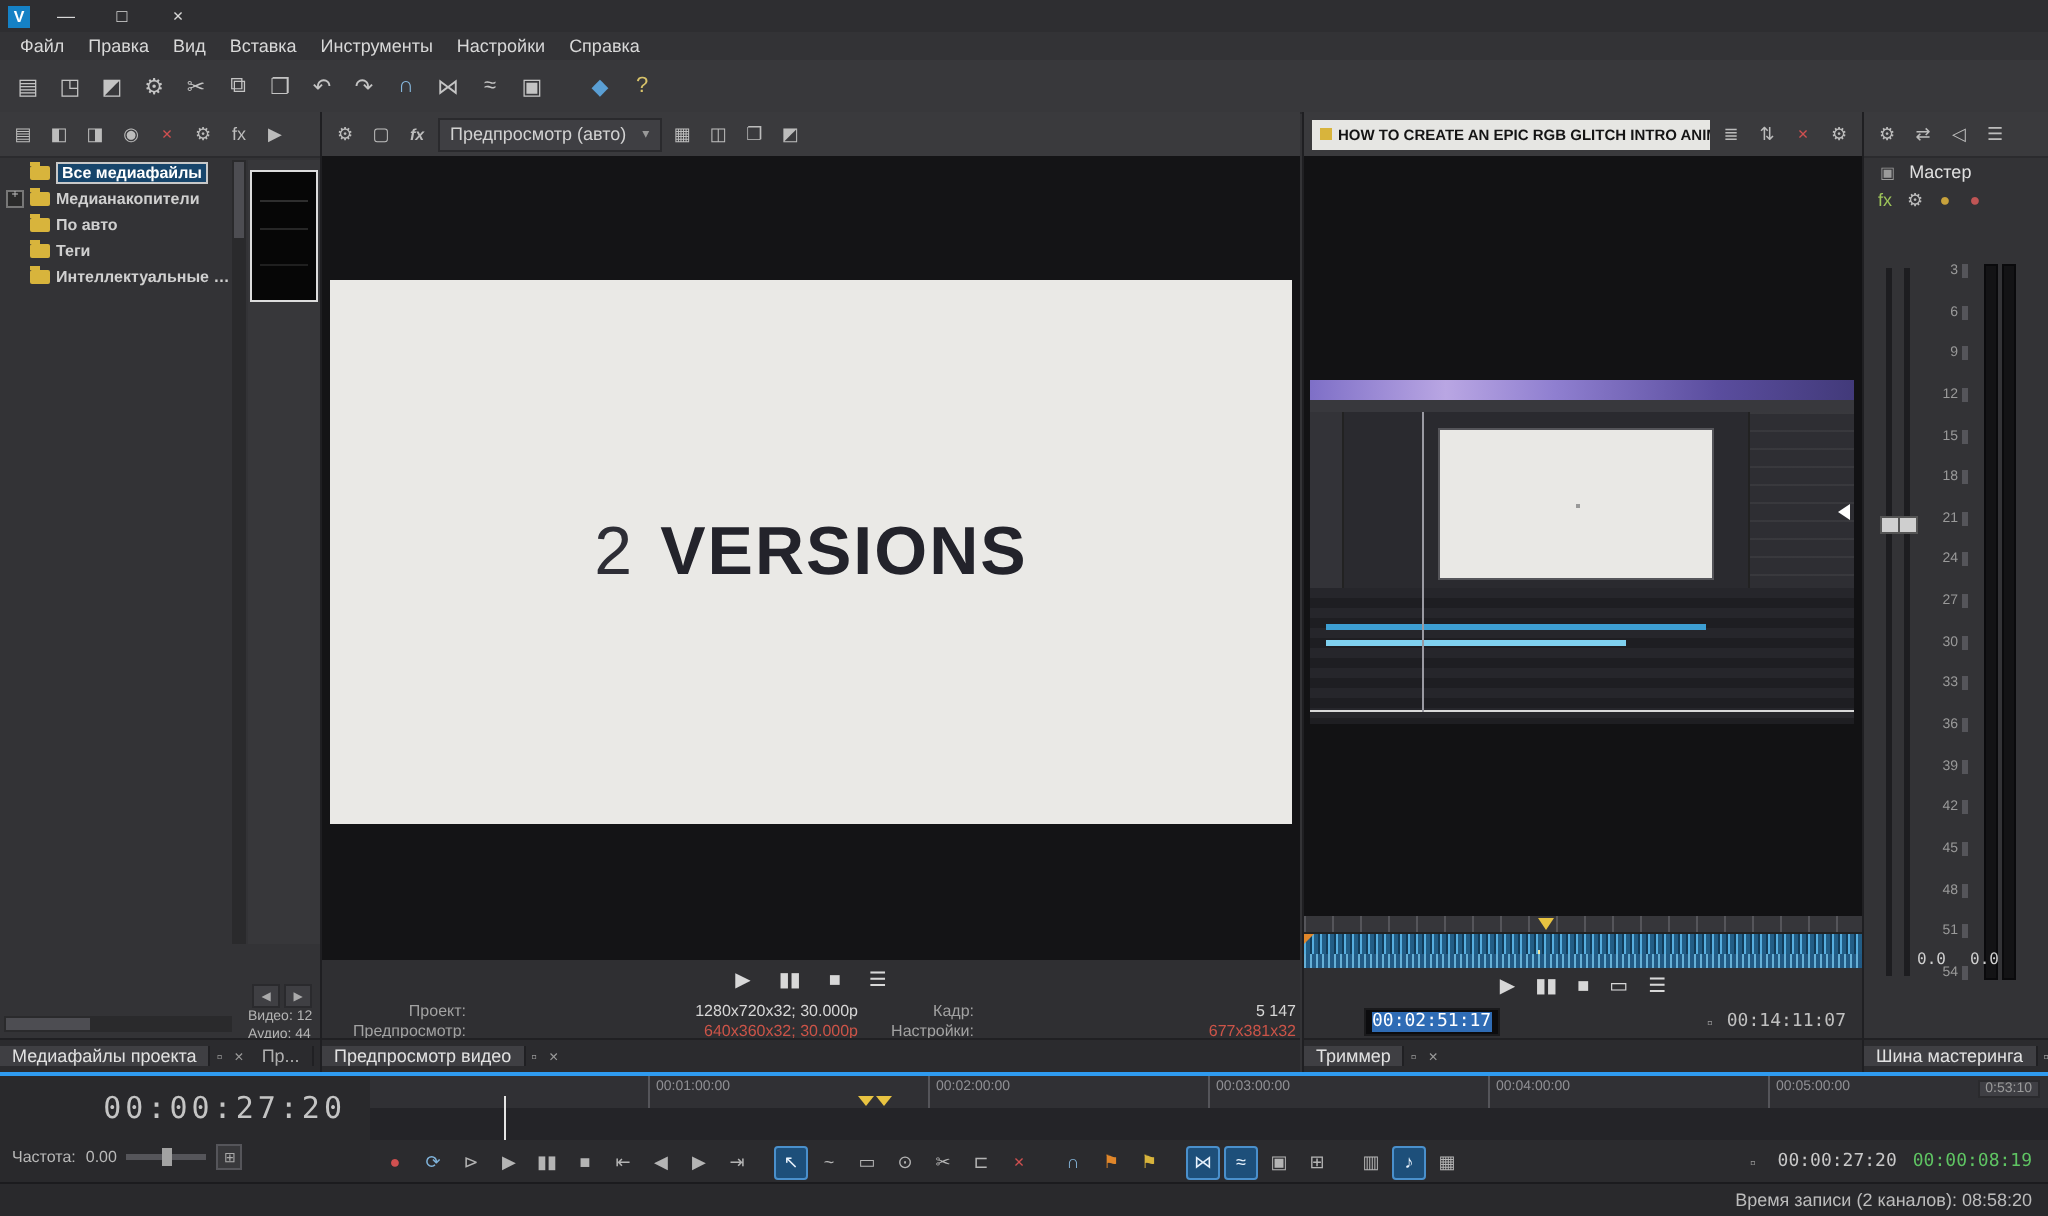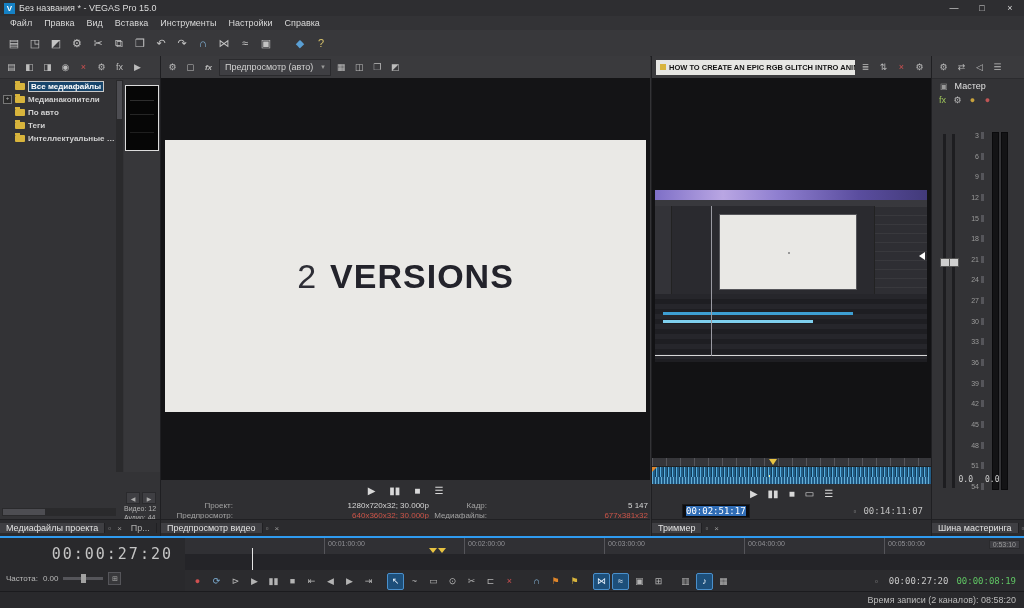--- a/index.html
+++ b/index.html
@@ -139,21 +139,20 @@
   .statusbar{position:absolute;left:0;right:0;bottom:0;height:16px;background:#29292c;border-top:1px solid #1b1b1e;display:flex;align-items:center;justify-content:flex-end;padding-right:8px;color:#bcbcbc;}
   .fx{font-style:italic;font-weight:bold;font-size:8px;}
 </style>
 </head>
 <body>
 
 <div id="app">
 
   <div class="titlebar">
     <div class="appicon">V</div>
-    <div class="apptitle">Без названия * - VEGAS Pro 15.0</div>
     <div class="winbtns">
       <div class="winbtn">—</div>
       <div class="winbtn">□</div>
       <div class="winbtn">×</div>
     </div>
   </div>
 
   <div class="menubar">
 
   <span class="menu-item">Файл</span>
@@ -281,21 +280,21 @@
         <span class="pbtn">■</span>
         <span class="pbtn">☰</span>
       </div>
     <div class="pv-info">
       <span class="ilabel">Проект:</span>
       <span class="ival">1280x720x32; 30.000p</span>
       <span class="ilabel">Кадр:</span>
       <span class="ival">5 147</span>
       <span class="ilabel">Предпросмотр:</span>
       <span class="ival red">640x360x32; 30.000p</span>
-      <span class="ilabel">Медиафайлы:</span>
+      <span class="ilabel">Настройки:</span>
       <span class="ival red">677x381x32</span>
     </div>
     <div class="tabbar">
       <div class="tab active">
         <span>Предпросмотр видео</span>
       </div>
       <span class="tab-ctrl">▫</span>
       <span class="tab-ctrl">×</span>
     </div>
   </div>

